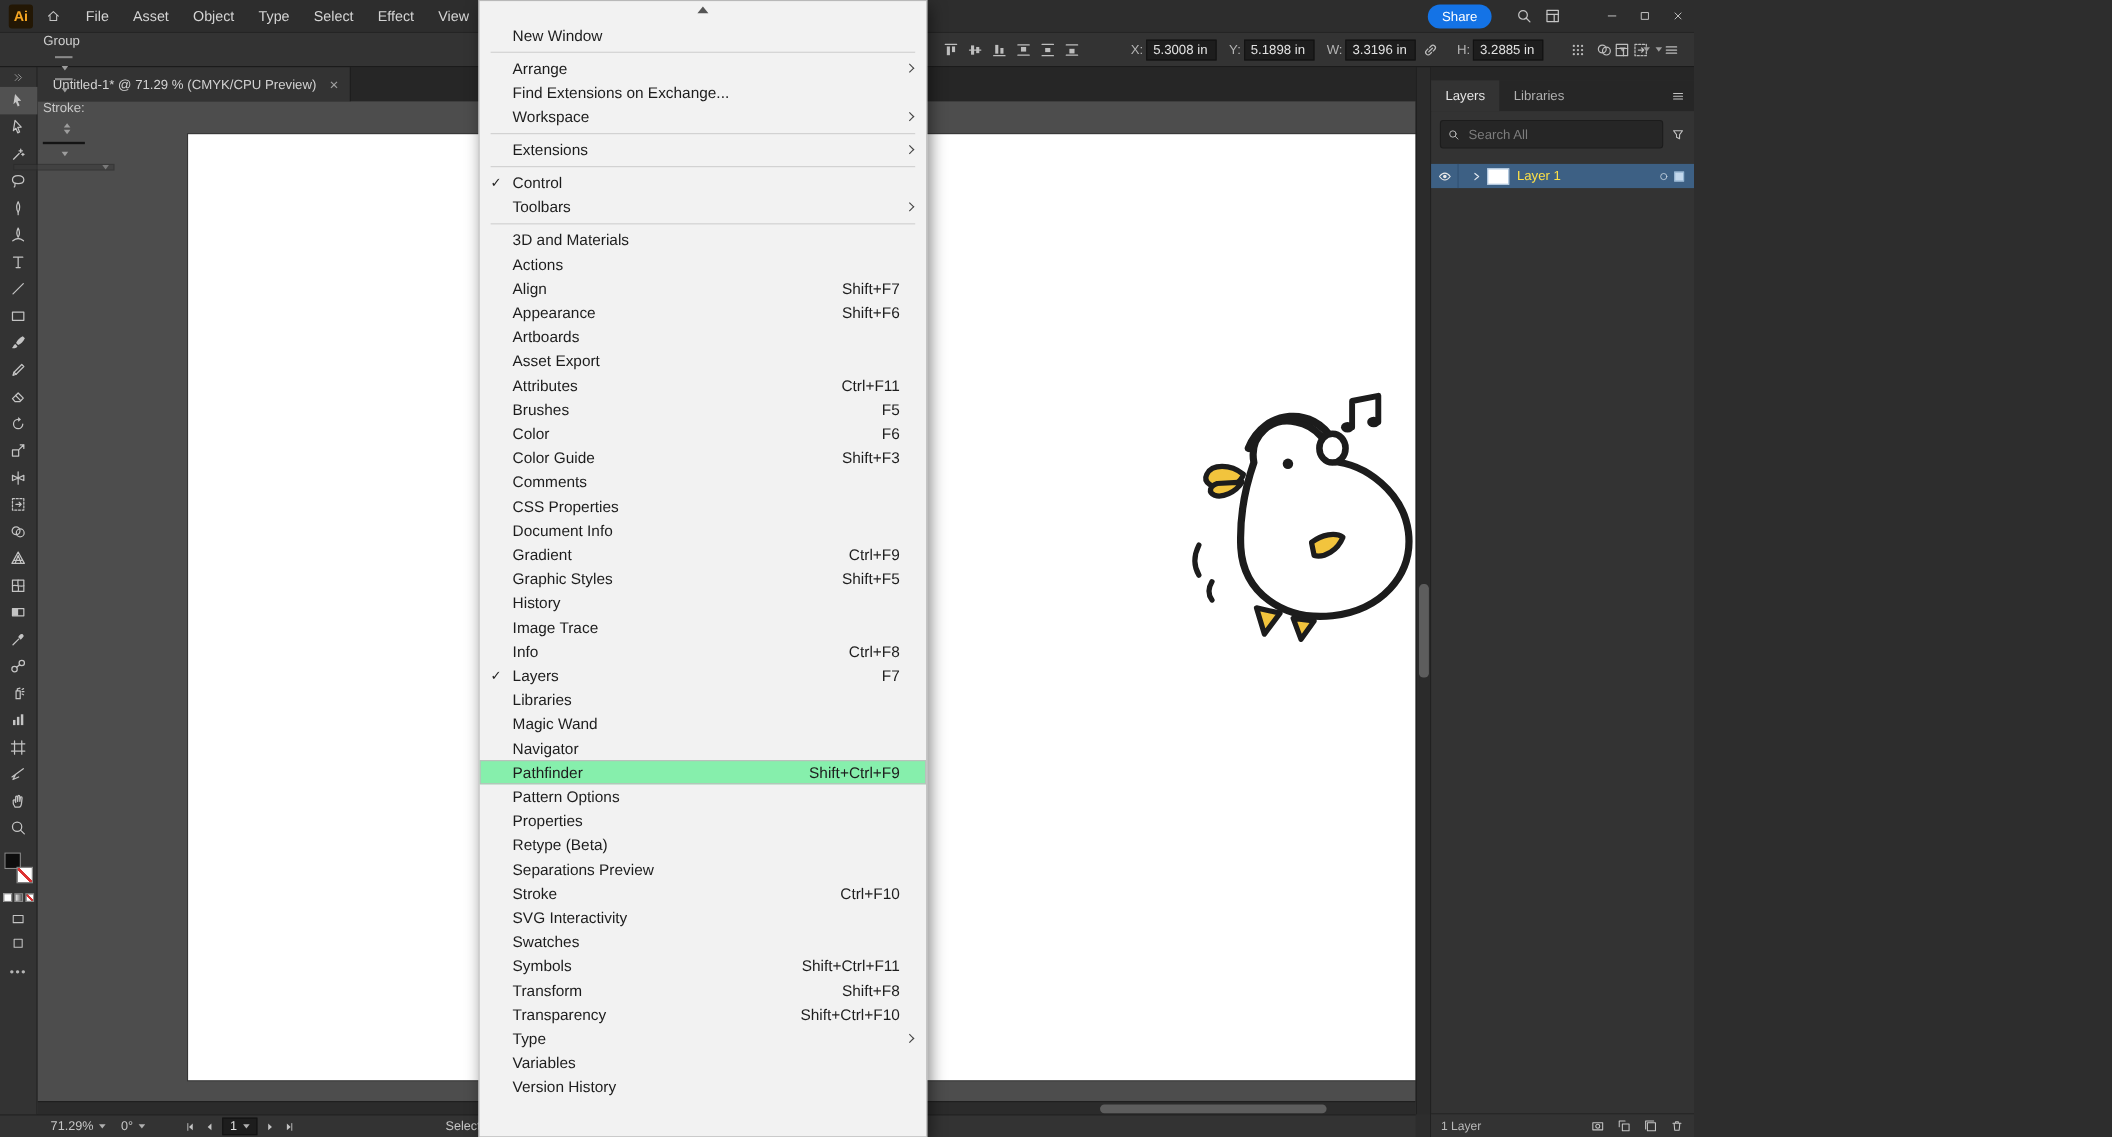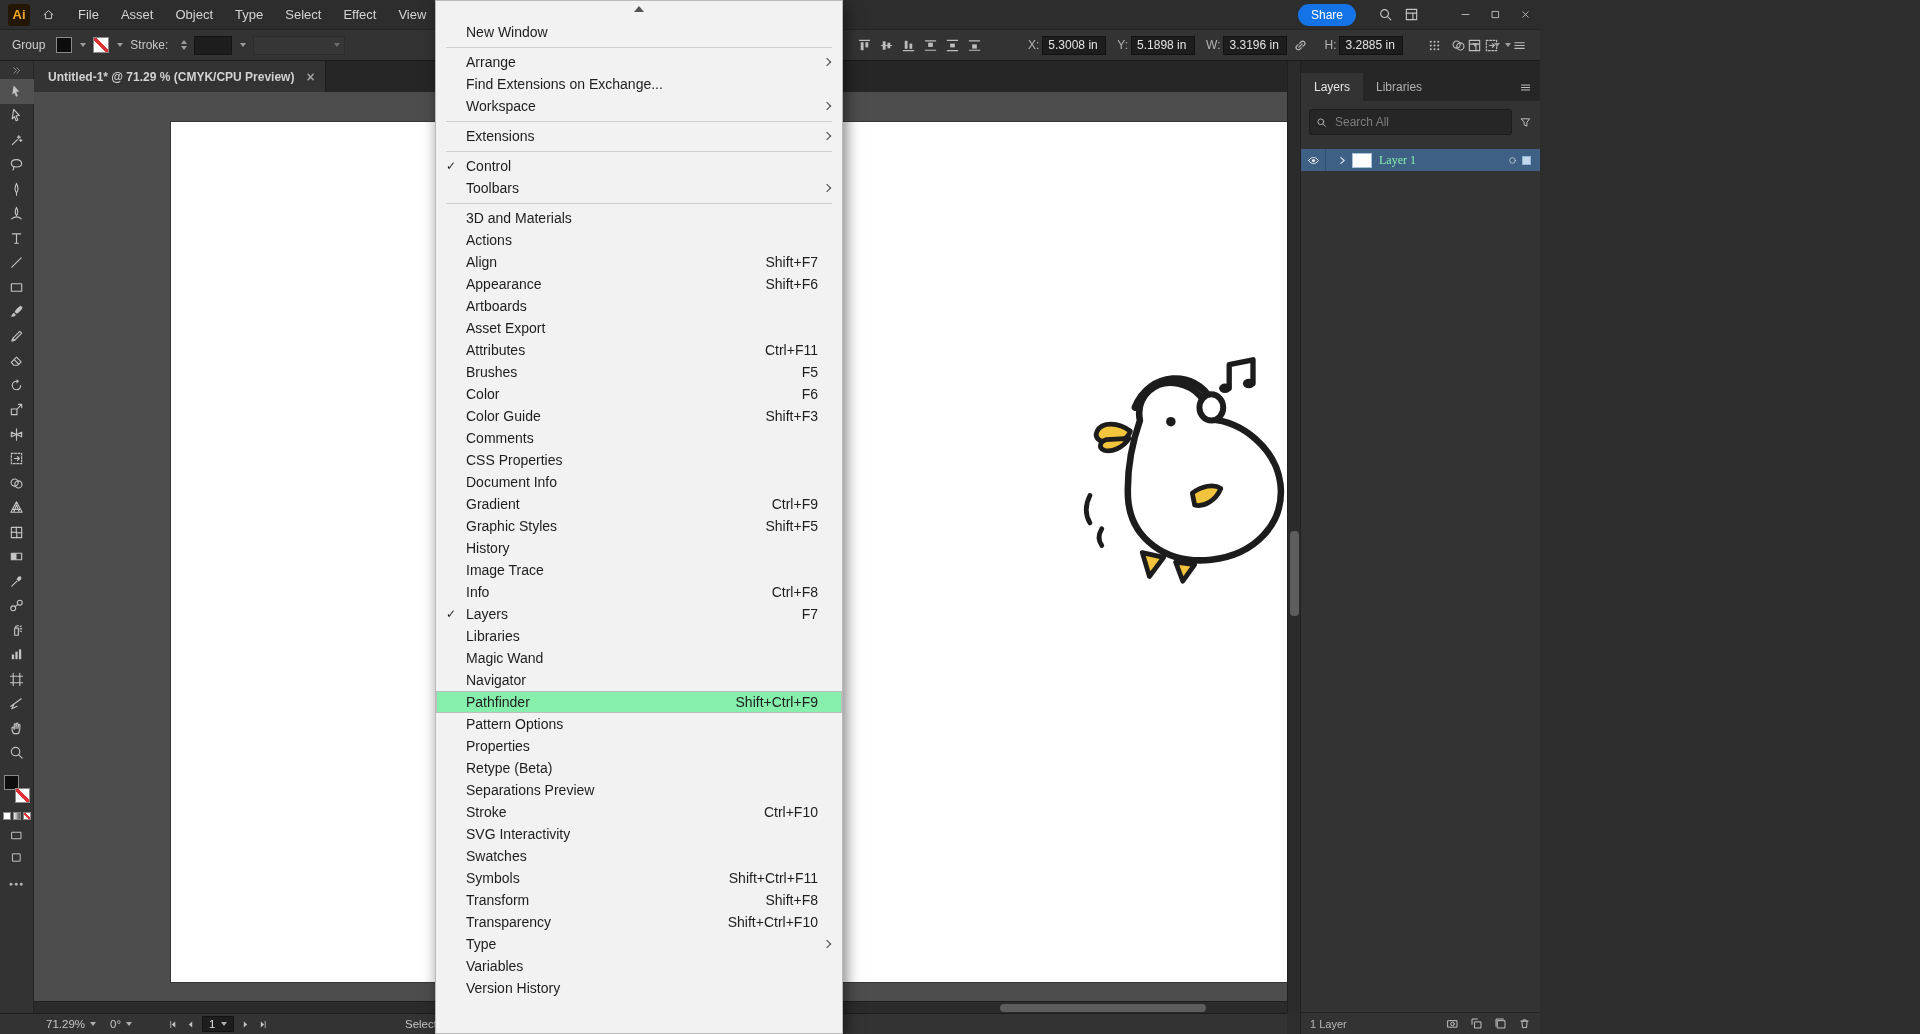--- a/index.html
+++ b/index.html
@@ -24,21 +24,21 @@
   .mb-right { margin-left:auto; display:flex; align-items:center; }
   .share-btn { background:#1473e6; color:#fff; font-size:12px; line-height:1;
     padding:5px 13px; border-radius:11px; margin-right:16px; }
   .mb-ic { width:26px; height:29px; display:flex; align-items:center; justify-content:center; }
   .win-btns { display:flex; margin-left:26px; }
   .win-btn { width:30px; height:29px; display:flex; align-items:center; justify-content:center; color:#cfcfcf; }
 
   
   #controlbar { position:absolute; left:0; top:29px; right:0; height:32px; background:#333;
     border-top:1px solid #242424; border-bottom:1px solid #1b1b1b; color:#c8c8c8; font-size:12px; z-index:9; }
-  .cb-left { position:absolute; left:0; top:0; height:100%; display:flex; align-items:center; padding-left:12px; gap:7px; }
+  .cb-left { position:absolute; left:0; top:0; height:100%; display:flex; align-items:center; padding-left:12px; gap:7px;flex-direction:column; }
   .ctx-label { color:#cfcfcf; margin-right:4px; }
   .swatch { width:16px; height:16px; border:1px solid #8a8a8a; }
   .swatch.fillsw { background:#0d0d0d; }
   .swatch.strokesw { background:linear-gradient(45deg,#fff 42%,#d33 42%,#d33 58%,#fff 58%); }
   .mini-chev { width:0; height:0; border-left:3px solid transparent; border-right:3px solid transparent;
     border-top:4px solid #9d9d9d; margin-left:1px; }
   .updown { display:flex; flex-direction:column; gap:2px; margin-left:6px; }
   .updown i { width:0; height:0; border-left:3px solid transparent; border-right:3px solid transparent; display:block; }
   .updown .u { border-bottom:4px solid #9d9d9d; } .updown .d { border-top:4px solid #9d9d9d; }
   .stepper { width:38px; height:19px; background:#1d1d1d; border:1px solid #141414; }
@@ -69,21 +69,21 @@
   .mini-row { display:flex; gap:2px; margin-top:9px; }
   .mini-sq { width:8px; height:8px; border:1px solid #8a8a8a; }
   .mini-color { background:#fff; }
   .mini-grad { background:linear-gradient(90deg,#eee,#555); }
   .mini-none { background:linear-gradient(45deg,#fff 40%,#d33 40%,#d33 60%,#fff 60%); }
   .mode-ic { margin-top:9px; }
   .tb-dots { margin-top:16px; color:#b5b5b5; font-size:7px; letter-spacing:1px; }
 
   
   #tabbar { position:absolute; left:34px; top:61px; right:253px; height:31px; background:#262626;
-    display:flex; z-index:7;font-weight:bold; }
+    display:flex; z-index:7; }
   .doctab { height:31px; background:#333; display:flex; align-items:center; gap:12px;
     padding:0 10px 0 14px; font-size:12px; color:#d2d2d2; border-right:1px solid #1d1d1d; }
   .tabclose { color:#9f9f9f; font-size:14px; }
   #canvas { position:absolute; left:34px; top:92px; right:253px; bottom:21px; background:#4d4d4d; overflow:hidden; z-index:5; }
   .artboard { position:absolute; background:#fff; box-shadow:0 0 0 1px rgba(0,0,0,.30); }
   .artboard.second { left:1455px; top:86px; width:78px; height:789px; }
   .artboard.main { left:137px; top:30px; width:1352px; height:860px; }
   #duck { position:absolute; left:1044px; top:263px; width:250px; height:256px; }
   .hscroll { position:absolute; left:0; right:0; bottom:0; height:12px; background:#2b2b2b; border-top:1px solid #1f1f1f; }
   .hscroll .thumb { position:absolute; left:966px; top:2px; width:206px; height:8px; background:#5d5d5d; border-radius:4px; }
@@ -97,21 +97,21 @@
   .rp-top { height:12px; background:#262626; }
   .rp-tabs { height:28px; background:#262626; display:flex; align-items:stretch; }
   .rp-tab { padding:0 13px; display:flex; align-items:center; color:#b0b0b0; }
   .rp-tab.active { background:#333; color:#e6e6e6; }
   .rp-menu { margin-left:auto; margin-right:8px; align-self:center; }
   .rp-search { display:flex; align-items:center; padding:8px; gap:7px; }
   .searchbox { flex:1; height:22px; background:#262626; border:1px solid #1c1c1c; border-radius:3px;
     display:flex; align-items:center; padding:12px 6px; gap:6px; color:#878787; }
   .searchbox input { background:transparent; border:0; outline:0; color:#ddd; font-size:12px; width:100%; }
   .searchbox input::placeholder { color:#7d7d7d; }
-  .layer-row { height:22px; display:flex; align-items:center; background:#3d6084; color:#86efac; margin-top:6px;font-family:Liberation Serif, serif; }
+  .layer-row { height:22px; display:flex; align-items:center; background:#3d6084; color:#fde047; margin-top:6px; }
   .layer-row .eye { width:24px; justify-content:center; color:#e8e8e8; }
   .lr-div { width:1px; height:100%; background:#305072; margin-right:8px; }
   .lr-chev { width:16px; color:#dfe6ee; }
   .lr-thumb { width:20px; height:15px; background:#fff; border:1px solid #a9c2dc; margin:0 7px 0 2px; }
   .lname { flex:1; font-size:12px; }
   .lr-target { width:20px; color:#d7e2ee; }
   .selsq { width:9px; height:9px; background:#c3d8ec; border:1px solid #93b4d2; margin-right:9px; }
   .rp-fill { flex:1; }
   .rp-bottom { height:22px; border-top:1px solid #252525; display:flex; align-items:center;
     font-size:11px; color:#b9b9b9; padding:0 9px; background:#333; }

